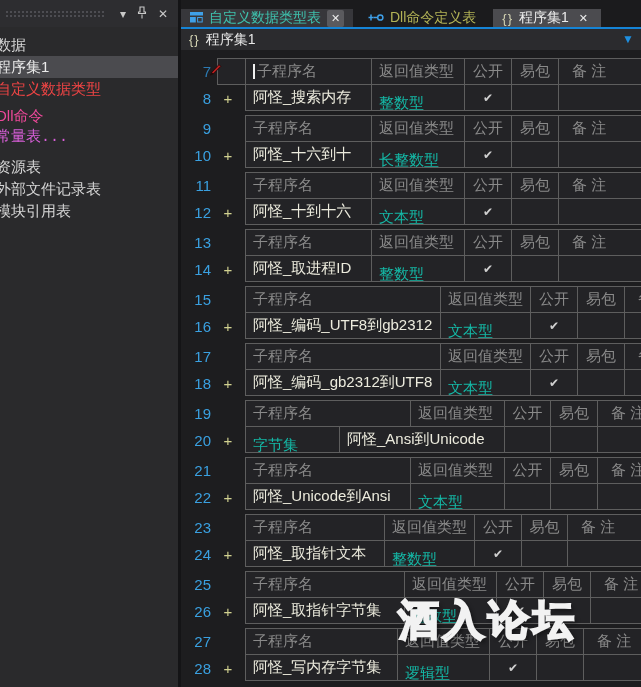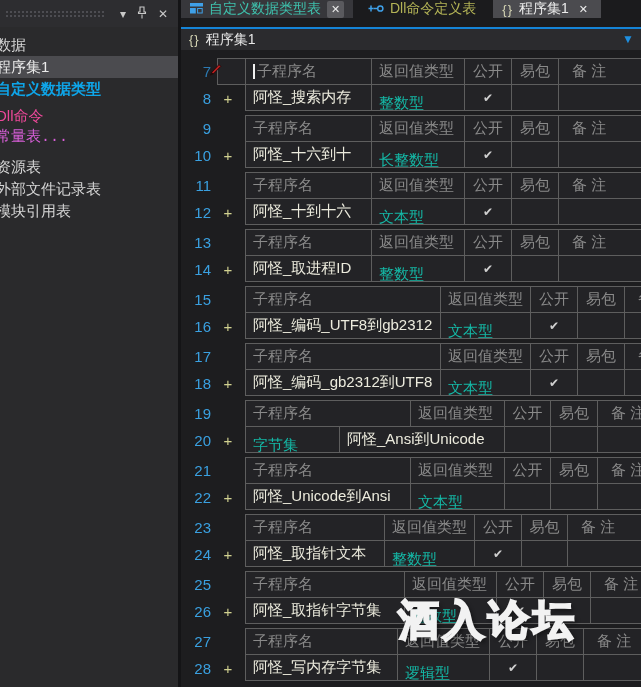--- a/index.html
+++ b/index.html
@@ -14,30 +14,30 @@
   .sidebar { position:absolute; left:0; top:0; width:178px; height:687px; background:#2a2a2c; }
   .panel-header { height:27px; background:#2d2d30; position:relative; display:flex; align-items:center; justify-content:flex-end; gap:11px; padding-right:10px; box-sizing:border-box; }
   .dots { position:absolute; left:5px; right:72px; top:10px; height:8px;
           background-image:radial-gradient(circle,#4d4d52 1px, transparent 1.3px);
           background-size:4px 4px; }
   .ph-icon { color:#c9c9c9; font-size:12px; line-height:1; }
   .tree { padding-top:7px; }
   .tree-item { height:22px; line-height:22px; font-size:15px; color:#d6d6d6; white-space:nowrap; overflow:hidden; }
   .tree-item > span { margin-left:-4px; display:inline-block; }
   .tree-item.selected { background:#4b4b4f; color:#ebebeb; }
-  .tree-item.teal    { color:#0ea5e9;font-weight:bold; }
+  .tree-item.teal    { color:#ef4444; }
   .tree-item.olive   { color:#ec4899; }
   .tree-item.magenta { color:#d95fd9;font-family:Liberation Mono, monospace; }
   .sp5 { height:5px; } .sp7 { height:7px; }
 
   .divider { position:absolute; left:178px; top:0; width:3px; height:687px; background:#141416; }
 
   
   .right { position:absolute; left:181px; top:0; width:460px; height:687px; overflow:hidden; background:#1d1d1f; }
-  .tabbar { height:27px; background:#1b1b1d; display:flex; align-items:flex-start; }
+  .tabbar { height:27px; background:#1b1b1d; display:flex; align-items:flex-end; }
   .tab { display:flex; align-items:center; gap:6px; padding:0 9px; font-size:14px; white-space:nowrap; cursor:default; }
   .tab.t1 { background:#37373b; color:#3ec1ad; }
   .tab.t2 { background:transparent; color:#b3b356; margin-left:6px; }
   .tab.t3 { background:#4b4b4f; color:#ececec; margin-left:8px; }
   .tab-close { width:17px; height:17px; display:flex; align-items:center; justify-content:center; color:#ececec; font-size:11px; line-height:1; }
   .tab-close.boxed { background:#5a5a5e; border-radius:2px; }
   .braces { color:#d4d4b4; font-size:13px; letter-spacing:1px; }
   .blueline { height:2px; background:#1584d6; }
   .breadcrumb { height:21px; background:#2b2b2e; display:flex; align-items:center; padding:0 8px; font-size:14px; color:#e8e8e8; position:relative; }
   .bc-caret { position:absolute; right:7px; top:3px; color:#1e8fe0; font-size:12px; }

